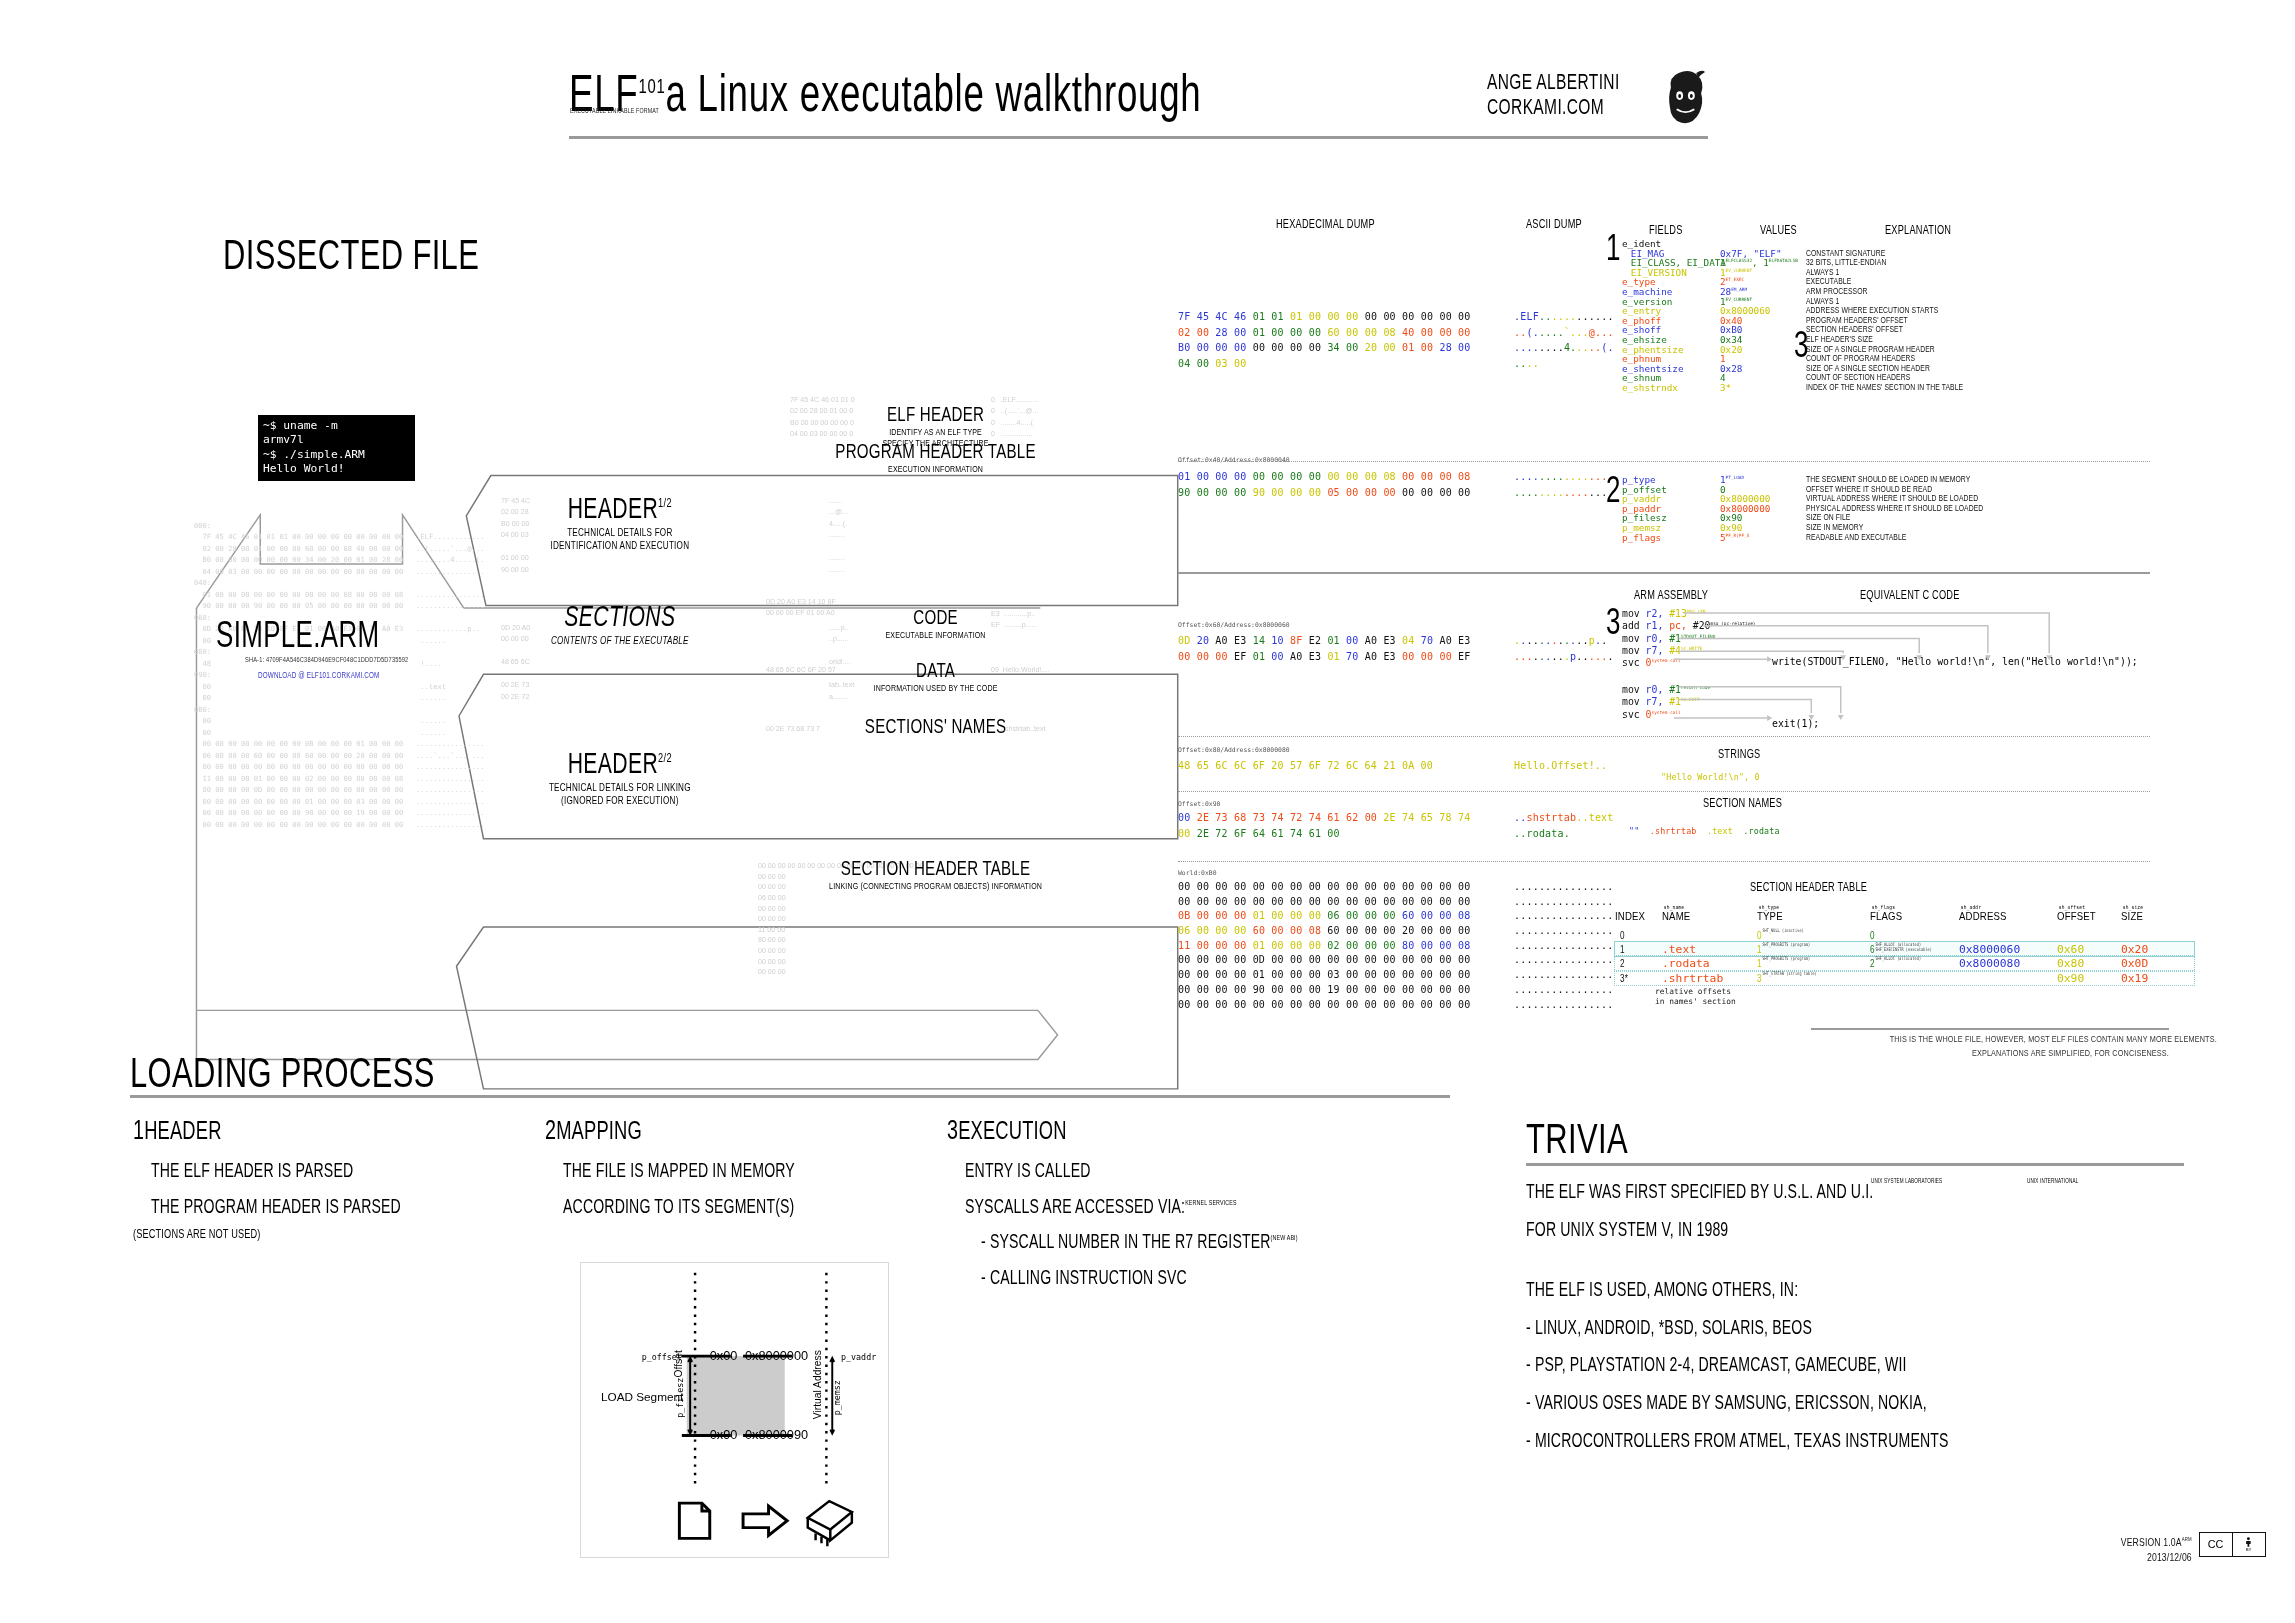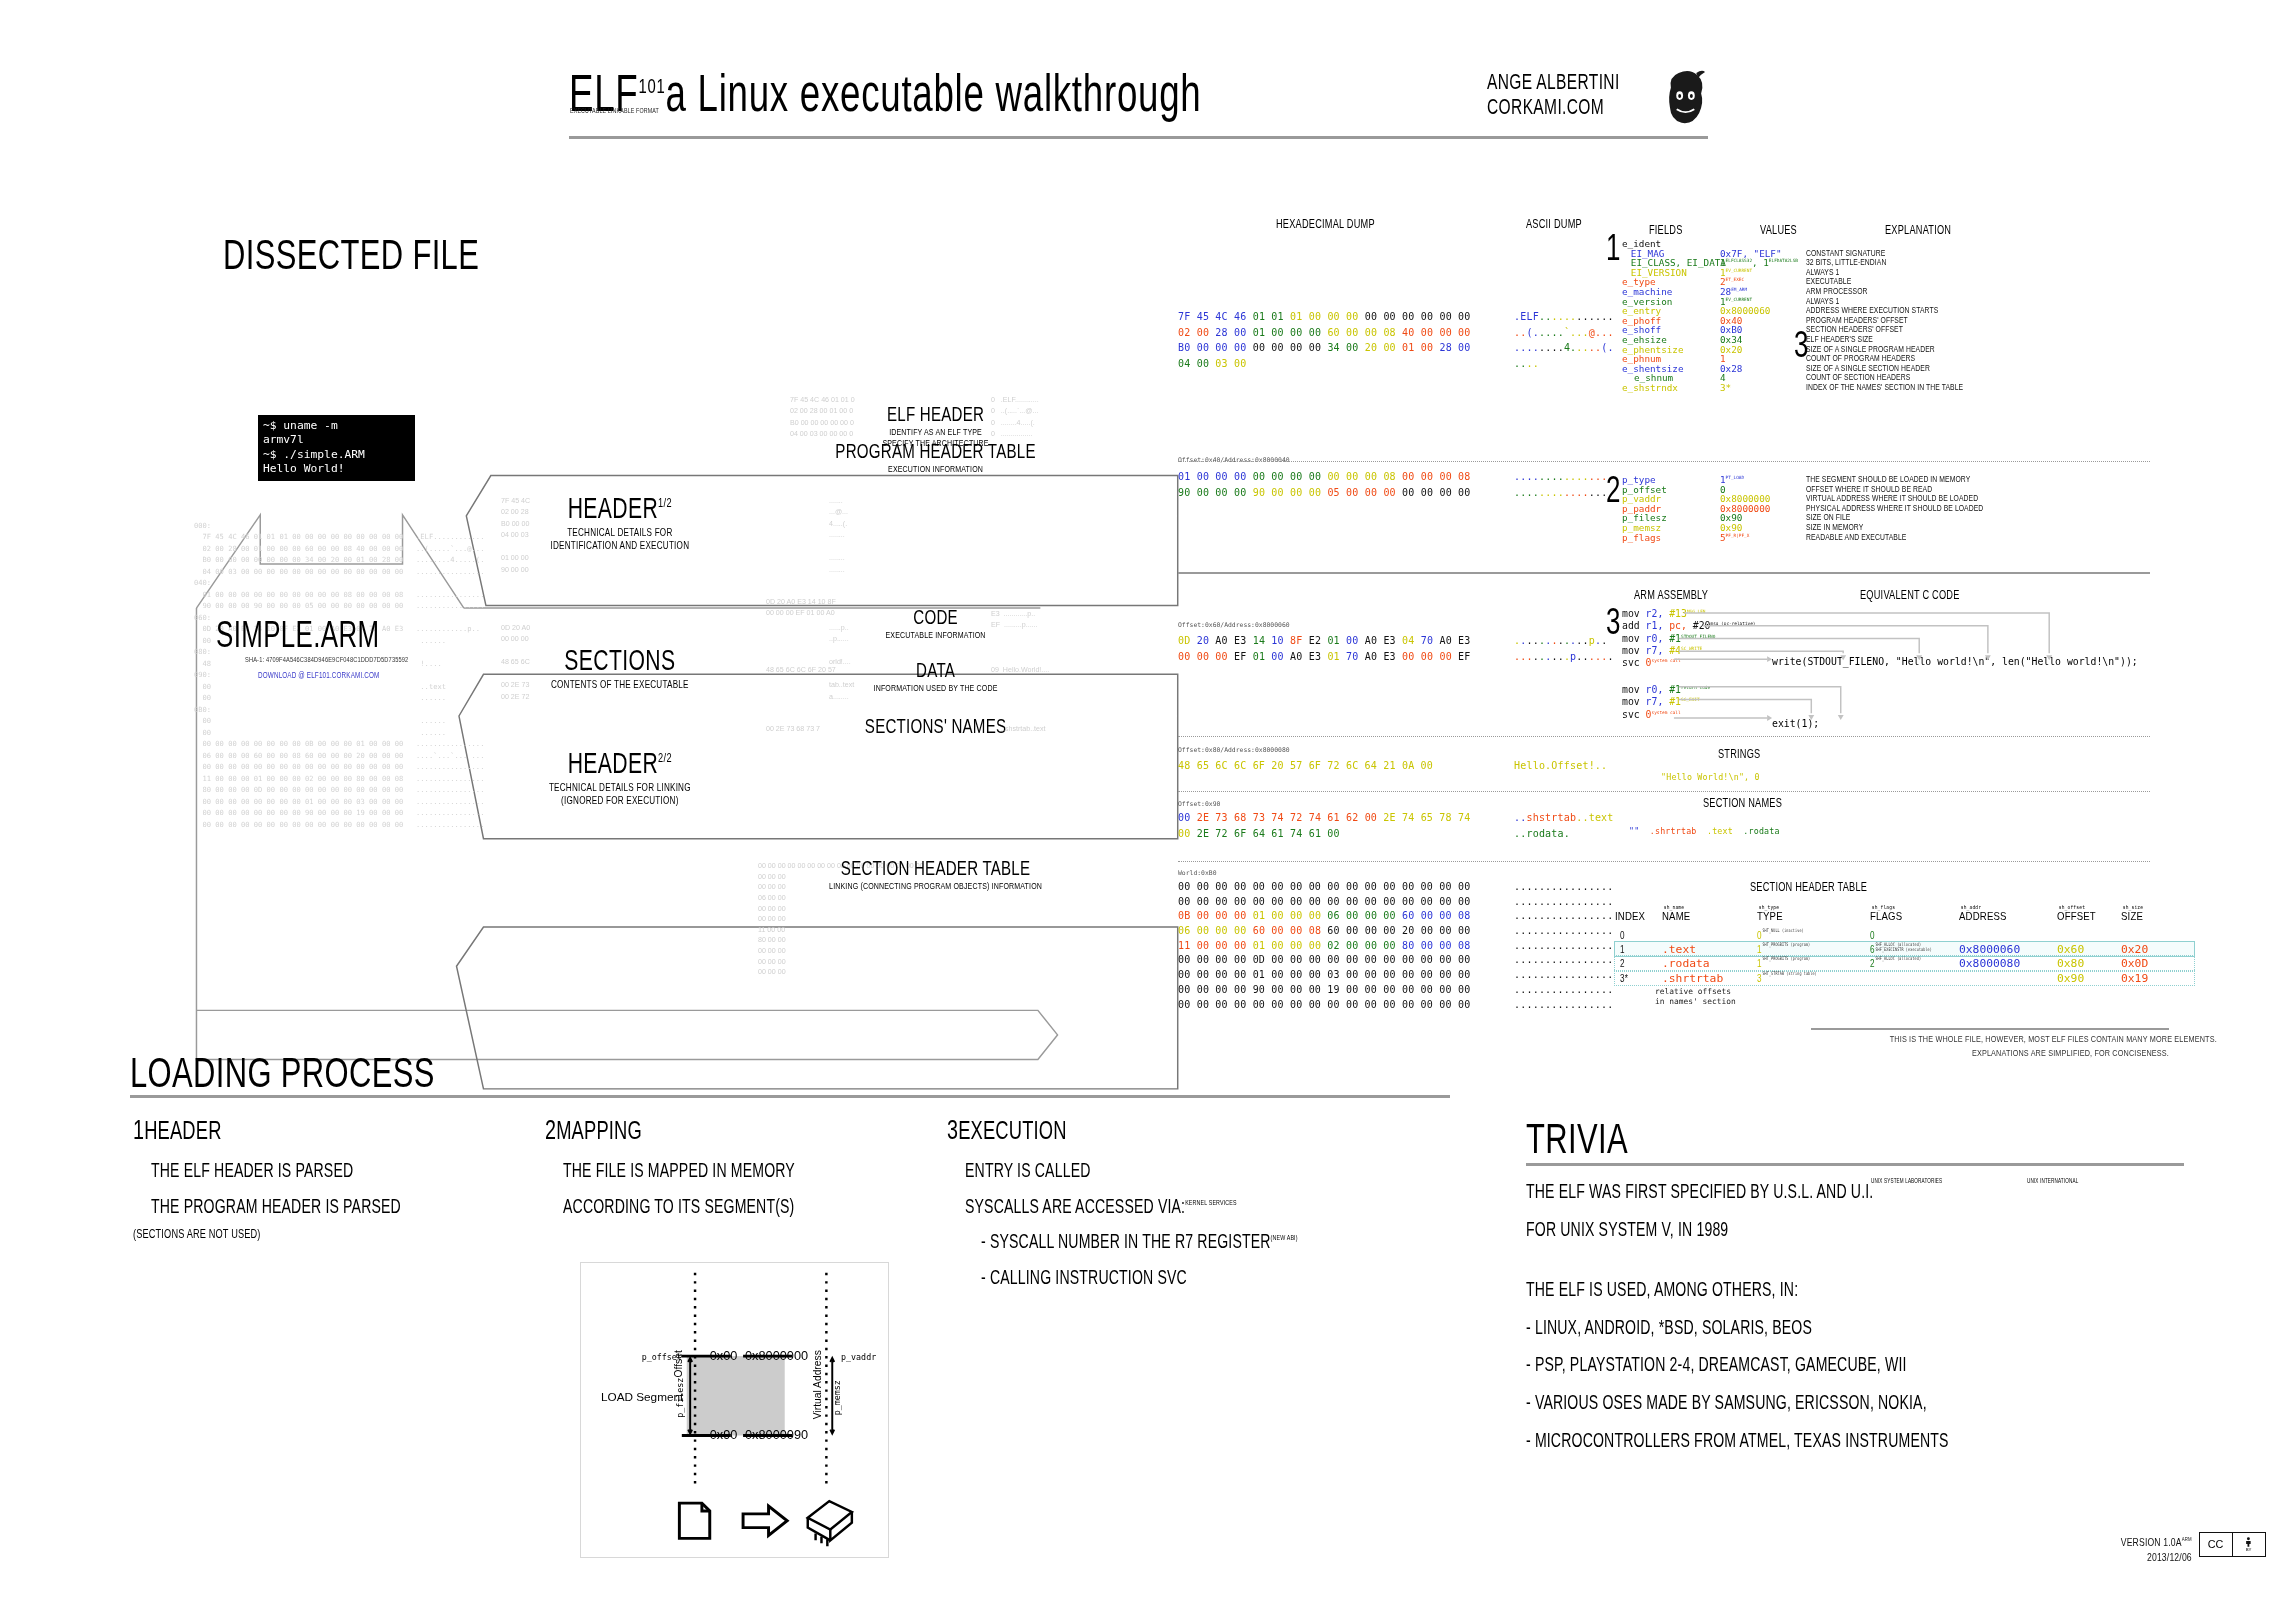--- a/index.html
+++ b/index.html
@@ -186,21 +186,21 @@
 01 00 00
 90 00 00</div>
 <div class="ghost" style="left:829px;top:496px;">.......
 ...@...
 4.....(.
 ........
 
 ........
 ........</div>
 
-<div class="flowbox" style="left:496px;top:643px;width:344px;">
+<div class="flowbox" style="left:496px;top:599px;width:344px;font-style:italic;">
   <div class="ft hand">SECTIONS</div>
   <div class="fs hand">CONTENTS OF THE EXECUTABLE</div>
 </div>
 <div class="ghost" style="left:501px;top:623px;">0D 20 A0
 00 00 00
 
 48 65 6C
 
 00 2E 73
 00 2E 72</div>
@@ -374,21 +374,21 @@
       <span class="fname mono c-ora" style="padding-left: 0px;">e_phnum</span>
       <span class="fval mono c-ora">1</span>
       <span class="fexp hand" style="transform: scaleX(0.82);">COUNT OF PROGRAM HEADERS</span>
     </div>
     <div class="frow">
       <span class="fname mono c-blue" style="padding-left: 0px;">e_shentsize</span>
       <span class="fval mono c-blue">0x28</span>
       <span class="fexp hand" style="transform: scaleX(0.82);">SIZE OF A SINGLE SECTION HEADER</span>
     </div>
     <div class="frow">
-      <span class="fname mono c-green" style="padding-left: 0px; margin-left: 12px;">e_shnum</span>
+      <span class="fname mono c-green" style="padding-left: 0px;">e_shnum</span>
       <span class="fval mono c-green">4</span>
       <span class="fexp hand" style="transform: scaleX(0.82);">COUNT OF SECTION HEADERS</span>
     </div>
     <div class="frow">
       <span class="fname mono c-yel" style="padding-left: 0px;">e_shstrndx</span>
       <span class="fval mono c-yel">3*</span>
       <span class="fexp hand" style="transform: scaleX(0.82);">INDEX OF THE NAMES' SECTION IN THE TABLE</span>
     </div>
   </div>
 <div id="tbl-phdr" class="ftable" style="left:1622px;top:474px;width:564px;">

